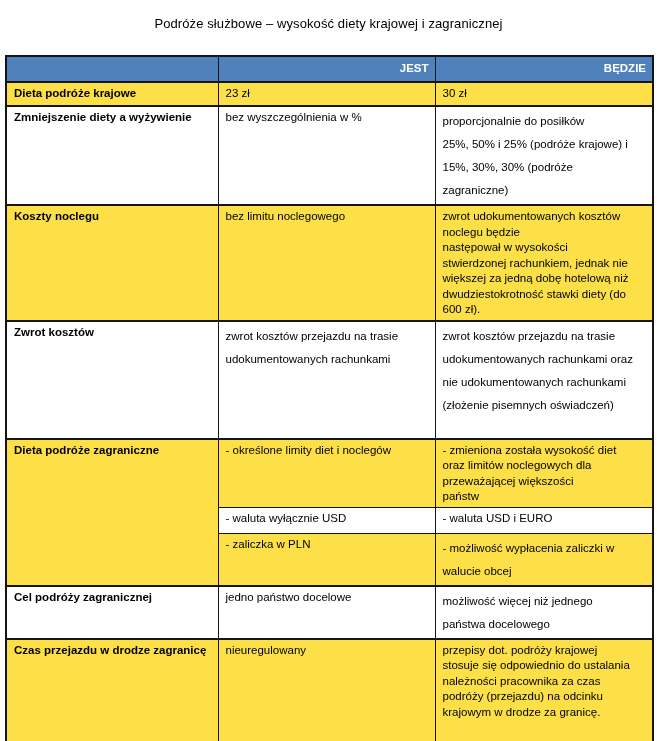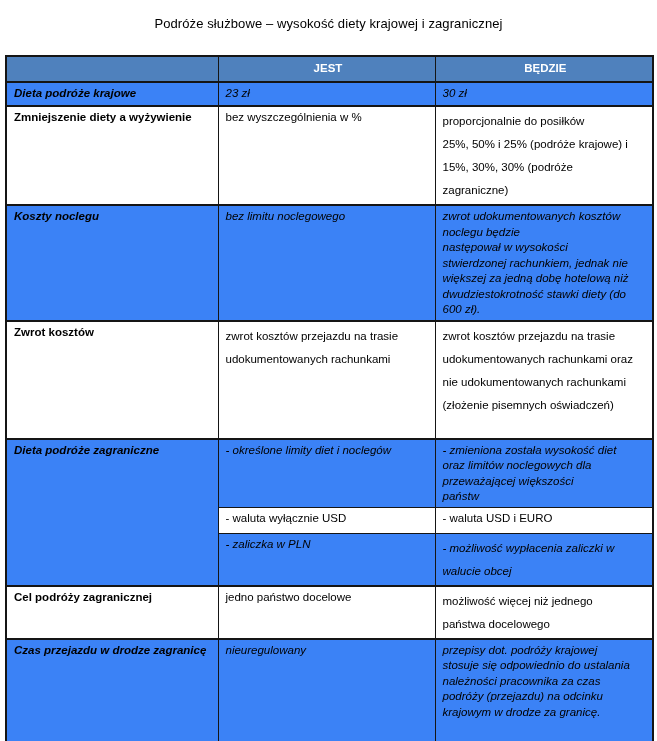--- a/index.html
+++ b/index.html
@@ -21,26 +21,26 @@
     border:1px solid #151515;
     vertical-align:top;
     padding:3px 6px 2px 7px;
     font-size:11.5px;
     line-height:15.5px;
     white-space:pre-line;
     overflow:hidden;
   }
   tr.major > td{border-top-width:2px;}
   thead th{
-    background:#4f81bd;color:#ffffff;text-align:center;
+    background:#4f81bd;color:#ffffff;text-align:right;
     font-weight:bold;vertical-align:middle;
     height:20px;padding:2px 6px 2px 9px;white-space:nowrap;margin-left:10px;
   }
   td.label{font-weight:bold;white-space:nowrap;}
-  td.bg-b{background:#3b82f6;font-style:italic;}
+  td.bg-b{background:#fde047;}
   td.loose{line-height:23px;}
   .footer{
     text-align:center;font-weight:bold;font-size:13px;margin-top:4px;
   }
   .footer a{color:#a16207;text-decoration:underline;cursor:pointer;margin-left:48px;}
 </style>
 </head>
 <body>
 
 <div class="title">Podróże służbowe – wysokość diety krajowej i zagranicznej</div>

